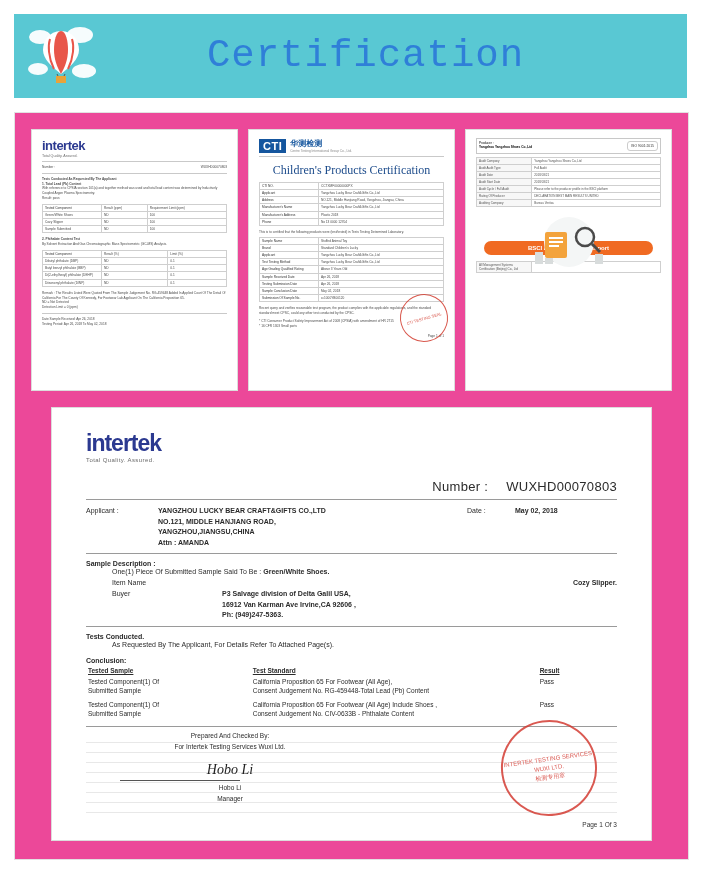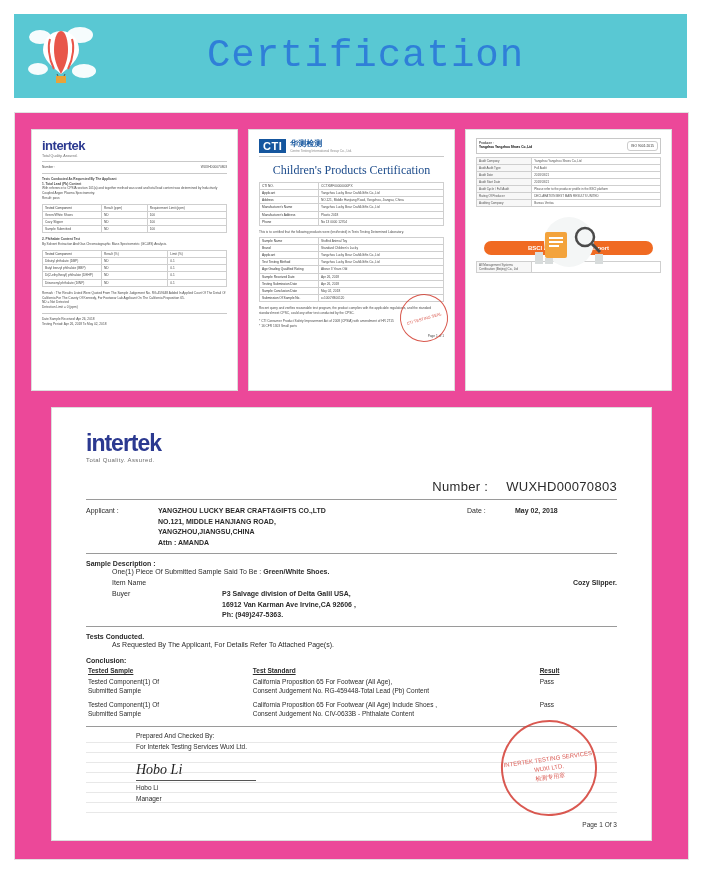--- a/index.html
+++ b/index.html
@@ -244,21 +244,21 @@
     font-weight: bold;
     text-decoration: underline;
     padding: 1px 2px;
     font-size: 6.5px;
   }
   .res-table td { padding: 2px 2px; vertical-align: top; line-height: 1.45; }
   .res-table .c-std { width: 47%; }
   .res-table .c-res { width: 13%; }
   .res-table .c-smp { width: 27%; }
 
-  .sign-area { position: absolute; left: 84px; bottom: 36px; width: 220px; }
+  .sign-area { position: absolute; left: 68px; bottom: 36px; width: 220px; text-align: center; }
   .sign-text { font-size: 6.5px; line-height: 1.6; }
   .sign-script {
     font-family: "Liberation Serif", serif;
     font-style: italic;
     font-size: 14px;
     color: #222;
     margin: 10px 0 2px;
   }
   .sign-rule { border-top: 1px solid #555; width: 120px; margin-bottom: 2px; }
   .round-stamp {

